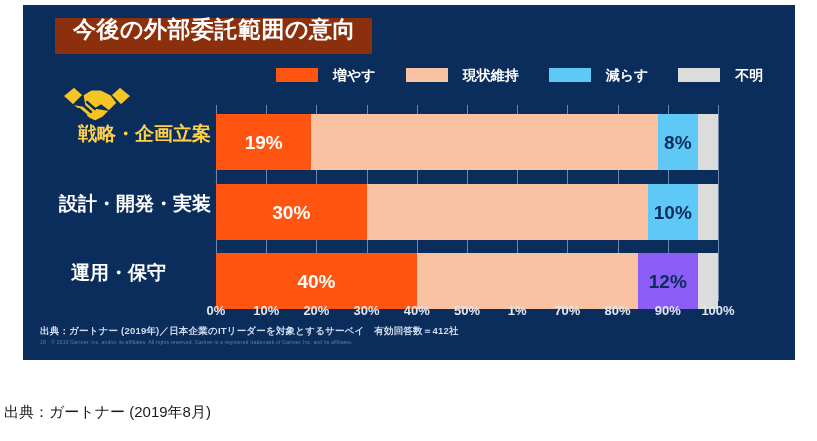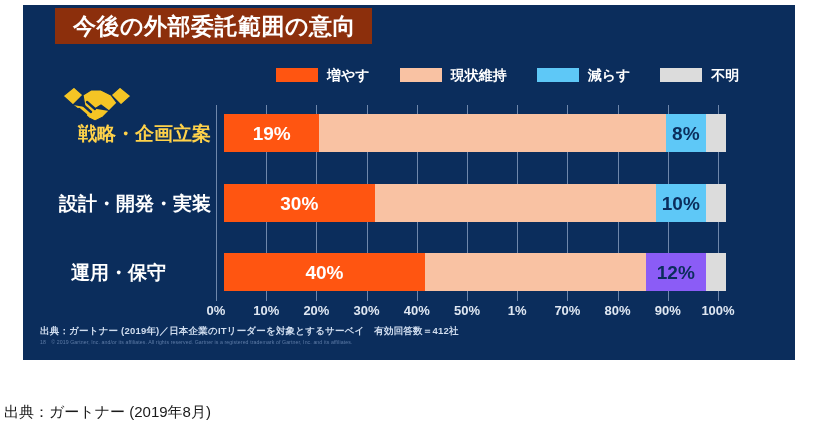--- a/index.html
+++ b/index.html
@@ -23,26 +23,26 @@
     width: 772px;
     height: 355px;
     background: #0b2d5c;
     overflow: hidden;
   }
 
   
   #title-bar {
     position: absolute;
     left: 32px;
-    top: 3px;
+    top: 13px;
     height: 36px;
     padding: 0 16px 0 18px;
     background: #8c2f0c;
     display: flex;
-    align-items: center;
+    align-items: flex-start;
   }
   #title-text {
     color: #ffffff;
     font-size: 23px;
     font-weight: bold;
     letter-spacing: 0.5px;
     white-space: nowrap;
     line-height: 1;
   }
 
@@ -51,21 +51,21 @@
     position: absolute;
     left: 253px;
     top: 63px;
     display: flex;
     align-items: center;
     gap: 30px;
   }
   .legend-item {
     display: flex;
     align-items: center;
-    gap: 9px;
+    gap: 15px;
   }
   .legend-swatch {
     width: 42px;
     height: 14px;
     display: block;
   }
   .legend-label {
     color: #ffffff;
     font-size: 14px;
     font-weight: bold;
@@ -101,23 +101,22 @@
     position: absolute;
     top: 0;
     bottom: 0;
     width: 1px;
     background: #6f87ab;
   }
   .row {
     position: absolute;
     left: 0;
     width: 100%;
-    height: 38px;
-    display: flex;
-    padding-left: 8px;
+    height: 56px;
+    display: flex;
   }
   .row-1 { top: 9px; }
   .row-2 { top: 79px; }
   .row-3 { top: 148px; }
 
   .seg {
     height: 100%;
     display: flex;
     align-items: center;
     justify-content: center;

